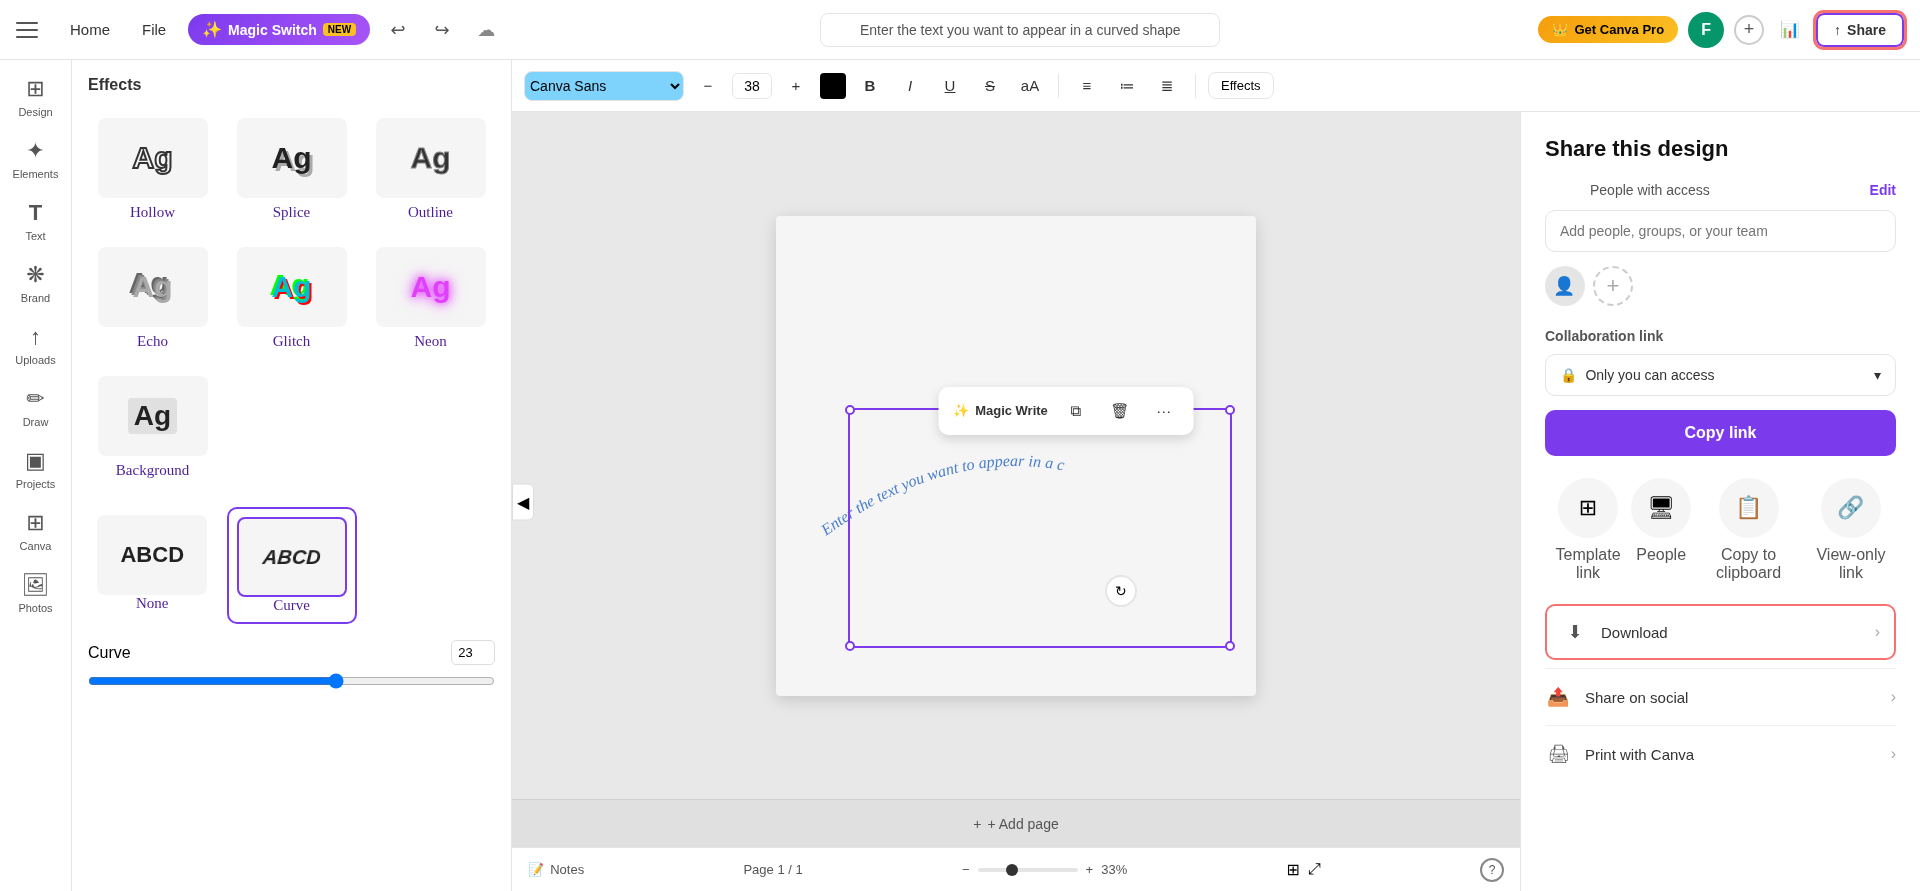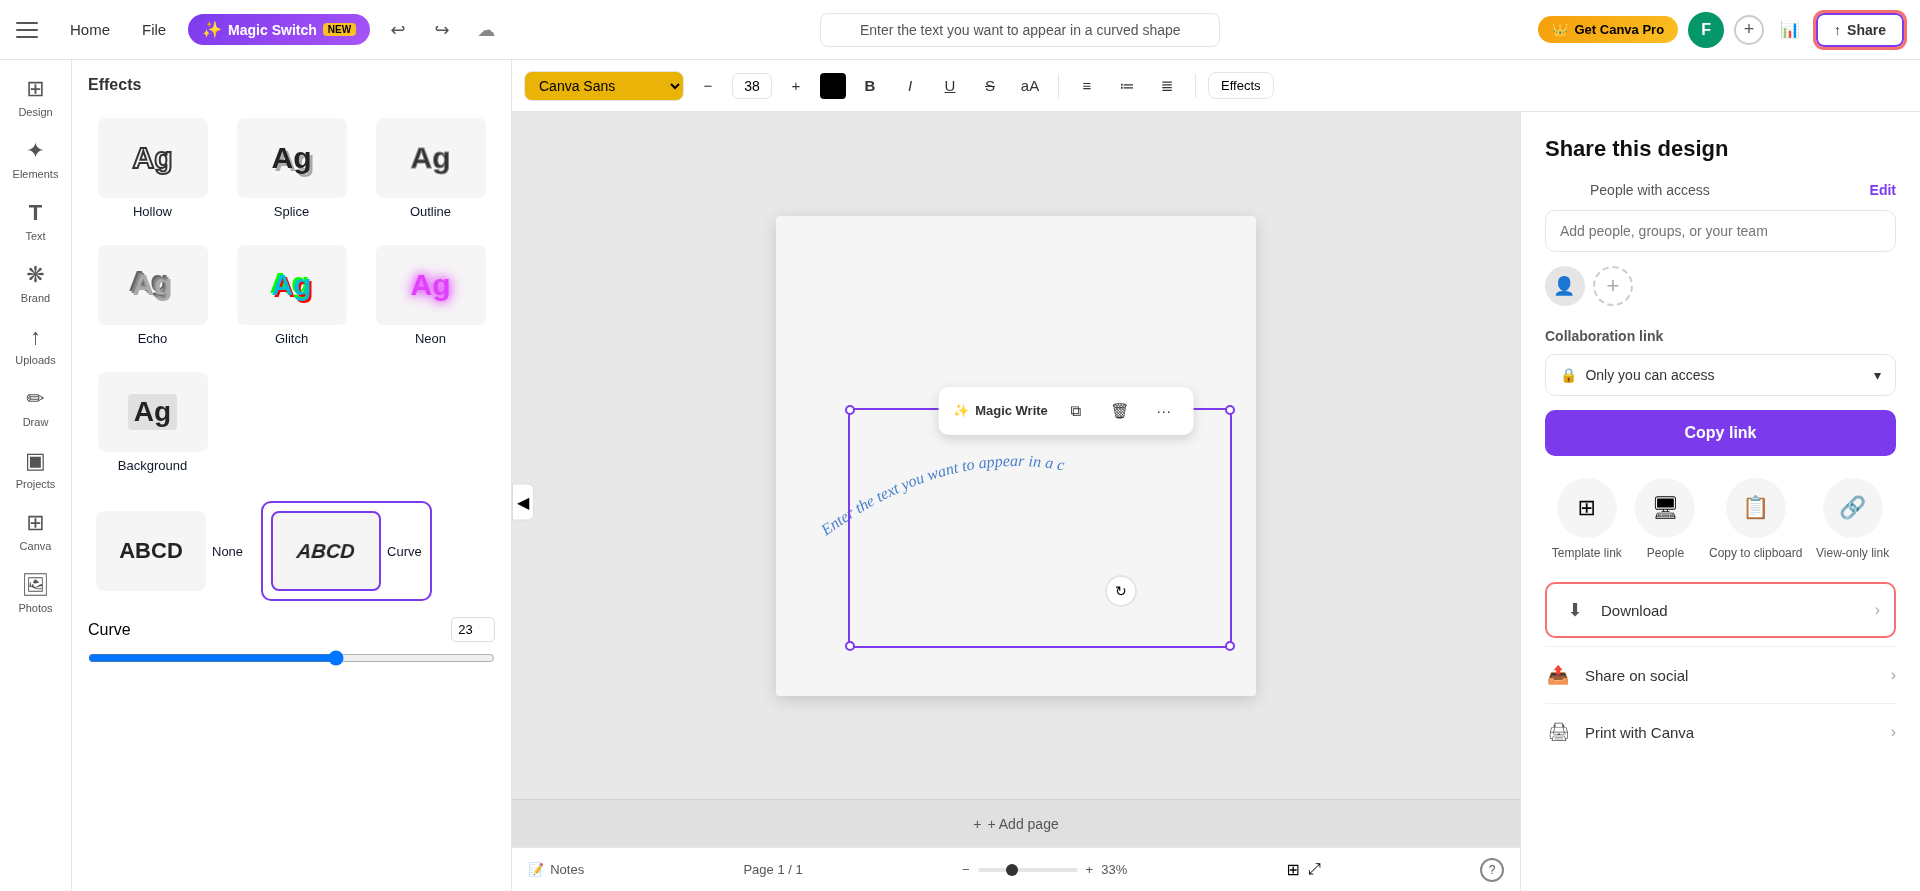--- a/index.html
+++ b/index.html
@@ -71,45 +71,45 @@
     .effects-title { font-size: 16px; font-weight: 600; color: #333; margin-bottom: 16px; }
     .effects-grid { display: grid; grid-template-columns: repeat(3, 1fr); gap: 10px; margin-bottom: 20px; }
     .effect-item {
       display: flex; flex-direction: column; align-items: center; gap: 6px; cursor: pointer;
       padding: 8px; border-radius: 8px;
     }
     .effect-preview {
       width: 110px; height: 80px; background: #f5f5f5; border-radius: 8px;
       display: flex; align-items: center; justify-content: center; font-size: 32px; font-weight: 700;
     }
-    .effect-label { font-size: 13px; color: #0f172a; }
+    .effect-label { font-size: 15px; color: #4c1d95; font-family: Liberation Serif, serif; }
     .shape-title { font-size: 15px; font-weight: 600; color: #333; margin-bottom: 12px; }
     .shape-grid { display: grid; grid-template-columns: repeat(3, 1fr); gap: 10px; margin-bottom: 16px; }
     .shape-item {
-      display: flex; flex-direction: row; align-items: center; gap: 6px; cursor: pointer;
+      display: flex; flex-direction: column; align-items: center; cursor: pointer;
       padding: 8px; border-radius: 8px;
     }
     .shape-item.selected { border: 2px solid #7c3aed; border-radius: 10px; }
     .shape-preview {
       width: 110px; height: 80px; background: #f5f5f5; border-radius: 8px;
       display: flex; align-items: center; justify-content: center; font-size: 24px; font-weight: 700; color: #222;
     }
     .curve-label-row { display: flex; justify-content: space-between; align-items: center; margin-bottom: 8px; }
     .curve-val-box { width: 44px; border: 1px solid #ddd; border-radius: 5px; text-align: center; padding: 4px; font-size: 13px; }
     .curve-slider-row { position: relative; height: 24px; margin-top: 4px; }
     .curve-slider { width: 100%; }
 
     
     .format-toolbar {
       height: 52px; background: #fff; border-bottom: 1px solid #e5e5e5;
       display: flex; align-items: center; padding: 0 12px; gap: 8px; flex-shrink: 0;
     }
     .font-select {
-      border: 1px solid #e5e5e5; border-radius: 8px; padding: 5px 10px; font-size: 14px;
-      min-width: 160px; cursor: pointer; background: #eab308;
+      border: 1px solid #e5e5e5; border-radius: 8px; padding: 5px 1px; font-size: 14px;
+      min-width: 160px; cursor: pointer; background: #7dd3fc;
     }
     .toolbar-btn {
       width: 32px; height: 32px; display: flex; align-items: center; justify-content: center;
       cursor: pointer; border-radius: 6px; font-size: 15px; color: #333; border: none; background: transparent;
     }
     .font-size-val { width: 40px; text-align: center; border: 1px solid #e5e5e5; border-radius: 6px; padding: 4px; font-size: 14px; }
     .color-swatch { width: 26px; height: 26px; background: #000; border-radius: 4px; cursor: pointer; }
     .toolbar-sep { width: 1px; height: 24px; background: #e5e5e5; margin: 0 4px; }
     .effects-btn { border: 1px solid #e5e5e5; border-radius: 8px; padding: 5px 12px; font-size: 13px; cursor: pointer; background: #fff; }
 
@@ -179,21 +179,21 @@
       justify-content: space-between; cursor: pointer; background: #fff;
     }
     .lock-icon-row { display: flex; align-items: center; gap: 8px; }
     .copy-link-btn {
       width: 100%; background: #7c3aed; color: #fff; border: none; border-radius: 10px;
       padding: 14px; font-size: 16px; font-weight: 700; cursor: pointer; margin-bottom: 22px;
     }
     .share-icons-row { display: flex; justify-content: space-around; margin-bottom: 22px; }
     .share-icon-item { display: flex; flex-direction: column; align-items: center; gap: 8px; cursor: pointer; }
     .share-icon-circle { width: 60px; height: 60px; background: #f5f5f5; border-radius: 50%; display: flex; align-items: center; justify-content: center; font-size: 22px; }
-    .share-icon-label { font-size: 12px; color: #555; text-align: center; }
+    .share-icon-label { font-size: 16px; color: #555; text-align: center; }
     .share-action-row {
       display: flex; align-items: center; justify-content: space-between;
       padding: 14px 0; border-top: 1px solid #f0f0f0; cursor: pointer;
     }
     .share-action-row.download-row {
       border: 2px solid #f87171; border-radius: 10px; padding: 12px 14px; margin-bottom: 8px;
     }
     .share-action-left { display: flex; align-items: center; gap: 12px; font-size: 15px; color: #333; font-weight: 500; }
     .chevron-right { font-size: 16px; color: #aaa; }
     .share-action-icon { width: 28px; height: 28px; display: flex; align-items: center; justify-content: center; font-size: 18px; color: #555; }

